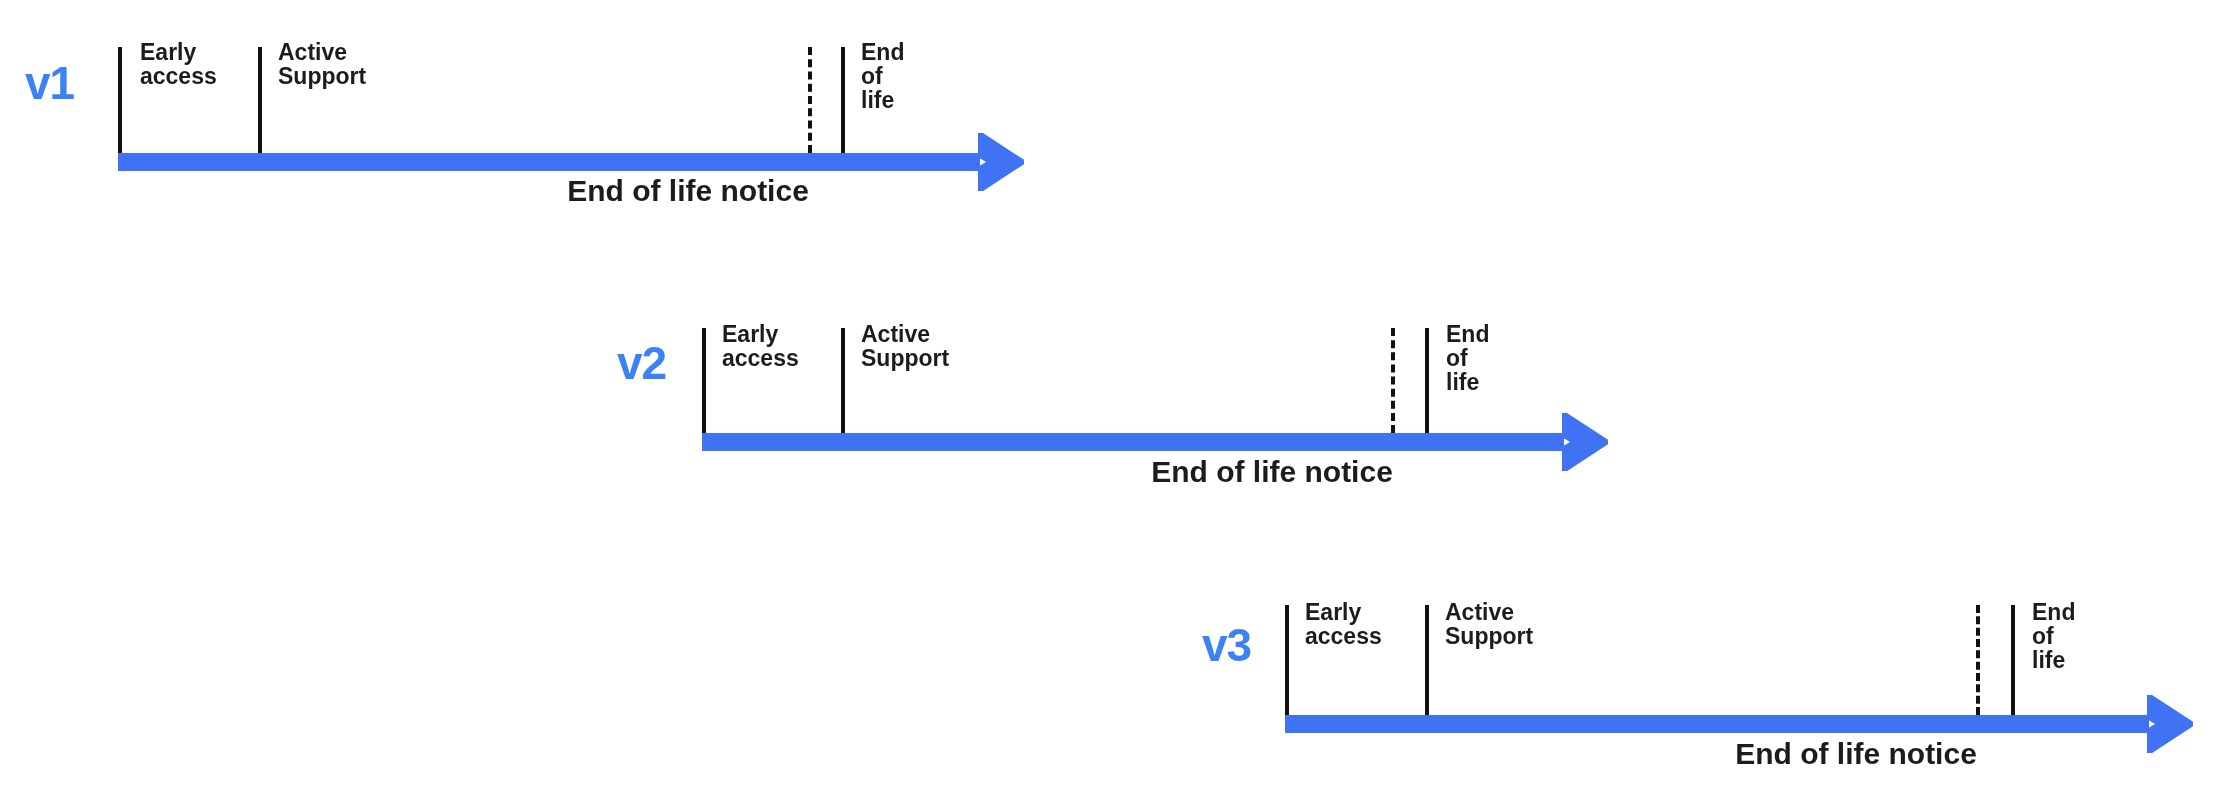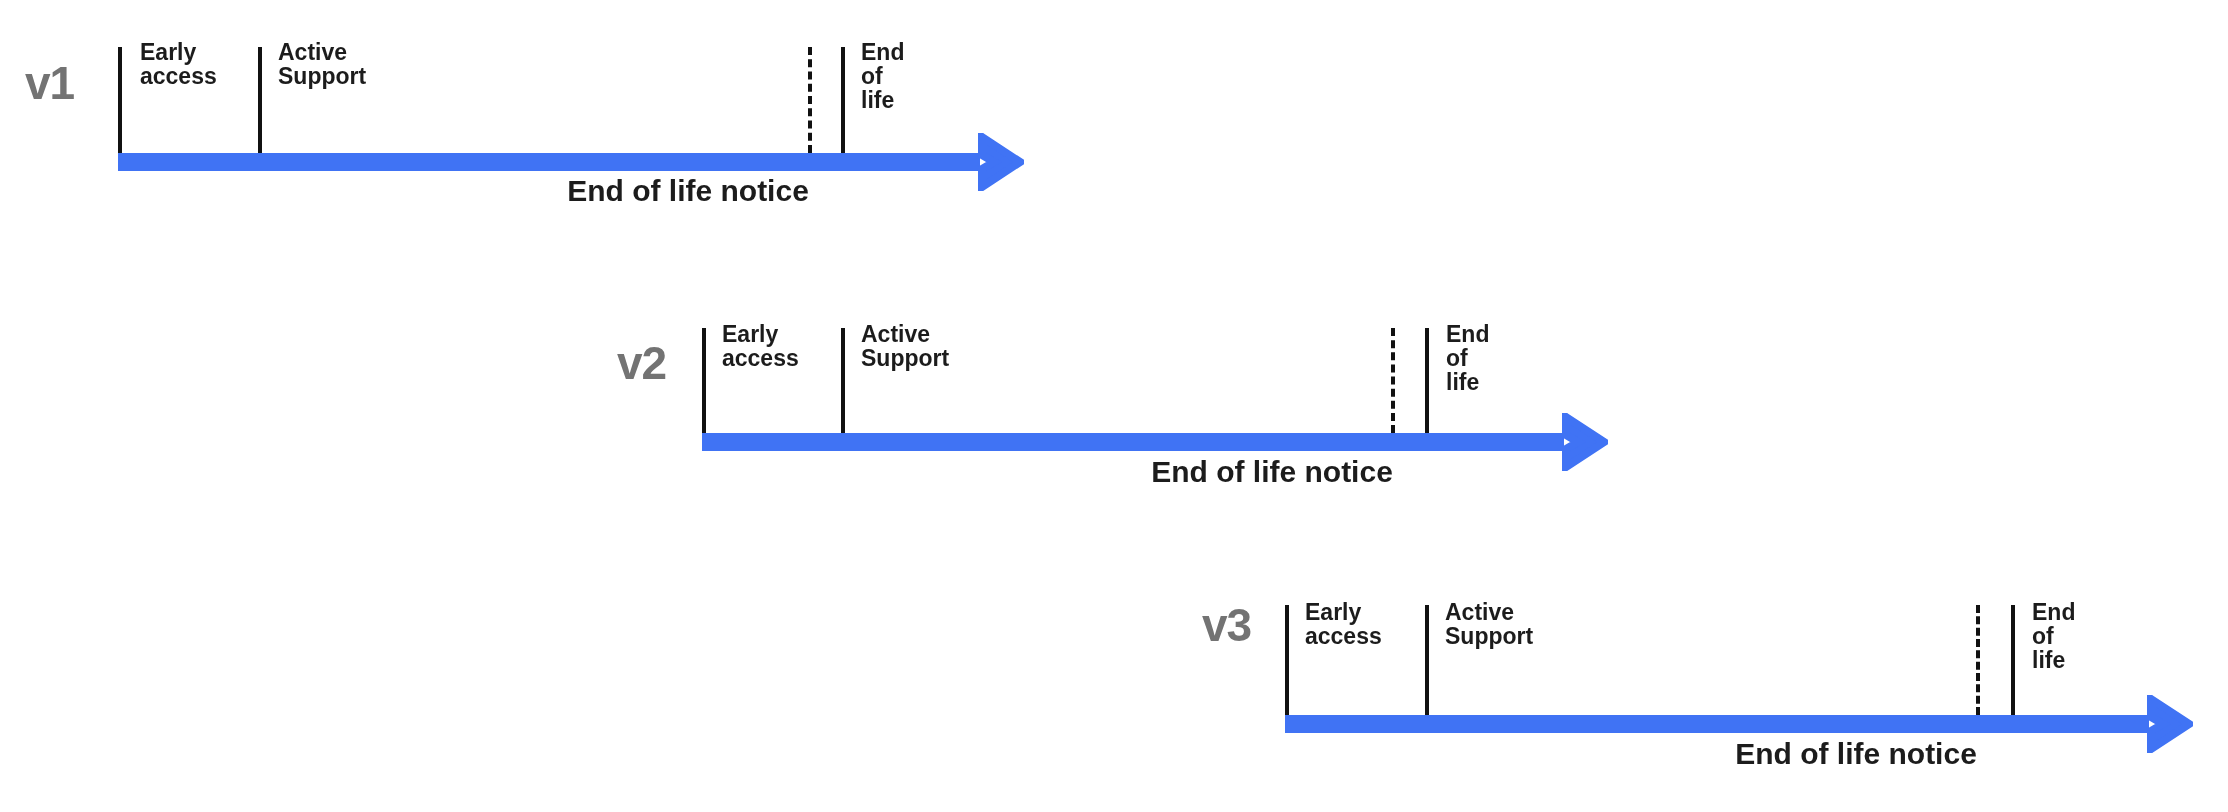--- a/index.html
+++ b/index.html
@@ -20,21 +20,21 @@
   }
   .timeline {
     position: absolute;
     top: 0;
     left: 0;
   }
   .version-label {
     position: absolute;
     font-size: 46px;
     font-weight: 700;
-    color: #737373;
+    color: #3b82f6;
     letter-spacing: -1px;
     line-height: 1;
     white-space: nowrap;
   }
   .tick {
     position: absolute;
     width: 4px;
     background: #111111;
   }
   .tick-dashed {
@@ -109,21 +109,21 @@
       <div class="phase-label" style="left: 1446px; top: 322px; color: rgb(28, 28, 28);">End of life</div>
       <div class="bar-wrap" style="left: 702px; top: 433px;">
         <div class="bar-line" style="width: 862px; background: rgb(64, 115, 244);"></div>
         <div class="bar-head" style="left: 860px; top: -20px;"><svg width="46" height="58" viewBox="0 0 46 58">
             <path d="M 4 4 L 42 29 L 4 54 L 4 36 L 16 29 L 4 22 Z" fill="#4073F4" stroke="#4073F4" stroke-width="8" stroke-linejoin="miter"></path>
           </svg></div>
       </div>
       <div class="notice-label" style="left: 1092px; top: 457px; width: 360px; color: rgb(28, 28, 28);">End of life notice</div>
     </div>
     <div class="timeline">
-      <div class="version-label" style="left: 1202px; top: 602px;">v3</div>
+      <div class="version-label" style="left: 1202px; top: 622px;">v3</div>
       <div class="tick" style="left: 1285px; top: 605px; height: 110px; background: rgb(17, 17, 17);"></div>
       <div class="tick" style="left: 1425px; top: 605px; height: 110px; background: rgb(17, 17, 17);"></div>
       <div class="tick" style="left: 2011px; top: 605px; height: 110px; background: rgb(17, 17, 17);"></div>
       <div class="tick-dashed" style="left: 1976px; top: 605px; height: 110px; border-left-color: rgb(17, 17, 17);"></div>
       <div class="phase-label" style="left: 1305px; top: 600px; color: rgb(28, 28, 28);">Early
 access</div>
       <div class="phase-label" style="left: 1445px; top: 600px; color: rgb(28, 28, 28);">Active Support</div>
       <div class="phase-label" style="left: 2032px; top: 600px; color: rgb(28, 28, 28);">End of life</div>
       <div class="bar-wrap" style="left: 1285px; top: 715px;">
         <div class="bar-line" style="width: 864px; background: rgb(64, 115, 244);"></div>

